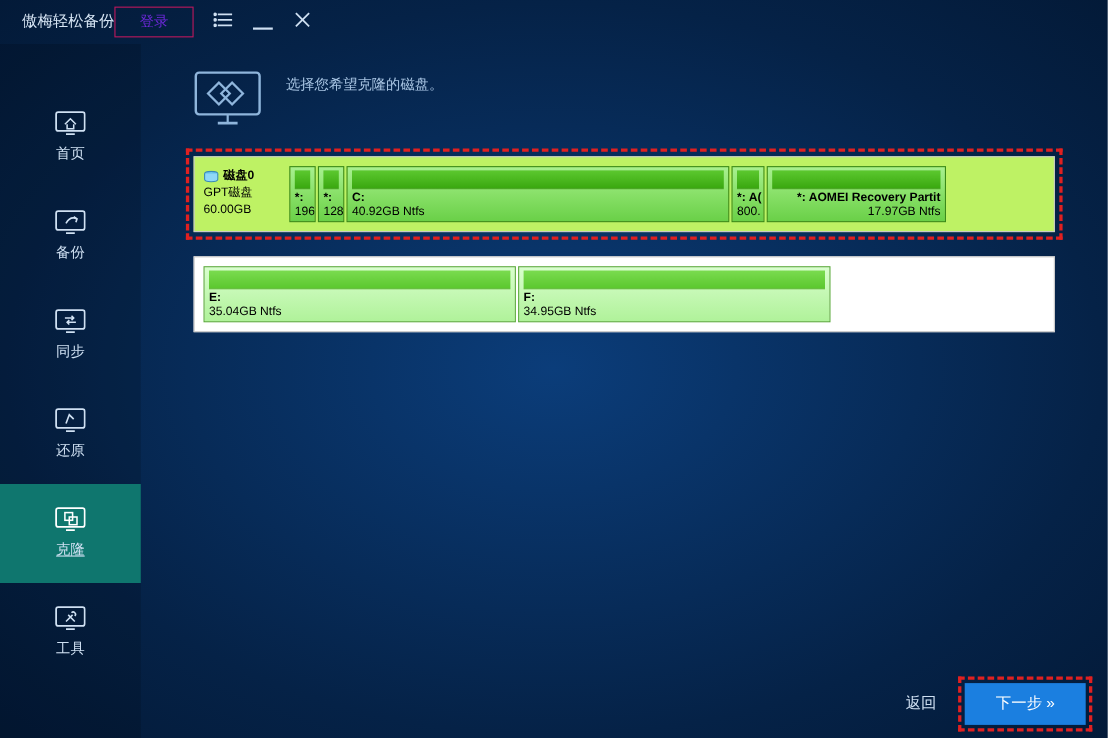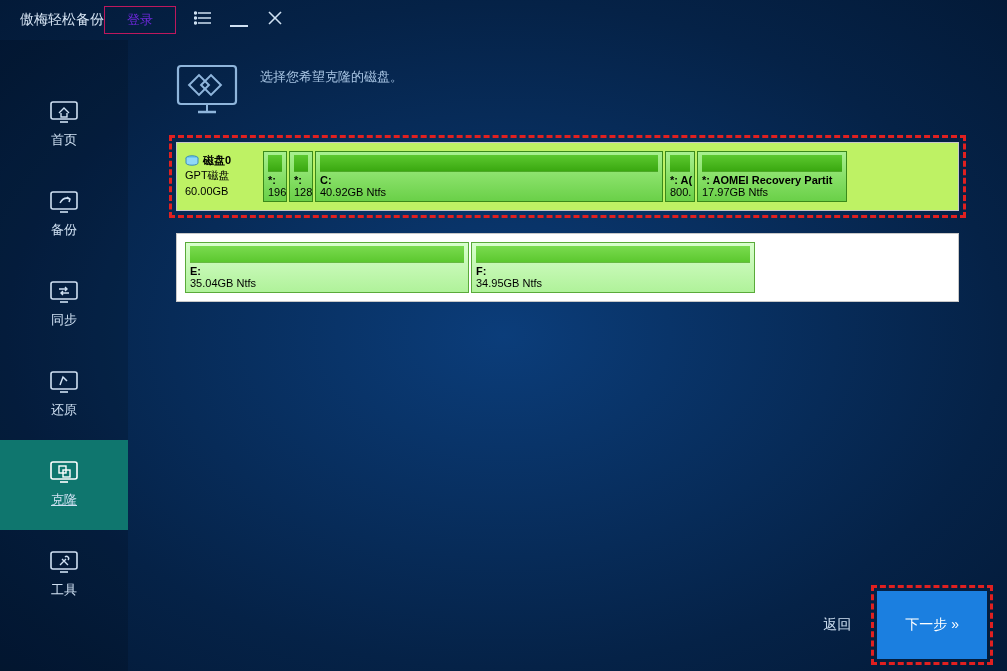--- a/index.html
+++ b/index.html
@@ -35,21 +35,21 @@
 .disk-icon { width: 14px; height: 12px; }
 .partition { border: 1px solid #5aaa3a; background: linear-gradient(to bottom, #d9ffce 0%, #c4f8b3 50%, #b0f29a 100%); font-size: 11px; padding: 3px 4px; overflow: hidden; white-space: nowrap; }
 .disk-card.selected .partition { border: 1px solid #3a8a1a; background: linear-gradient(to bottom, #a8f090 0%, #88e068 50%, #6ad048 100%); }
 .part-label { font-weight: bold; display: block; }
 .part-bar { height: 17px; margin-bottom: 2px; background: linear-gradient(to bottom, #7adb4f, #5cc82f); border-bottom:1px solid rgba(0,0,0,0.15); }
 .disk-card.selected .part-bar { background: linear-gradient(to bottom, #5cc82f, #3aa810); }
 
 .footer { position: absolute; bottom: 12px; right: 20px; display: flex; align-items: center; gap: 12px; }
 .back-link { color: #cfe0f2; font-size: 14px; cursor: pointer; padding: 8px 14px; }
 .next-btn-wrap { outline: 3px dashed #e02020; outline-offset: 3px; }
-.next-btn { background: #1b7fe0; color: #fff; border: none; padding: 25px 28px; font-size: 14px; cursor: pointer; }
+.next-btn { background: #1b7fe0; color: #fff; border: none; padding: 10px 28px; font-size: 14px; cursor: pointer; }
 </style>
 </head>
 <body>
 
 <div class="titlebar">
   <div class="app-title">傲梅轻松备份</div>
   <div class="titlebar-right">
     <button class="login-btn">登录</button>
     <span class="tb-icon">
       <svg viewBox="0 0 18 14" width="18" height="14">
@@ -155,21 +155,21 @@
                 </svg>
                 <span>磁盘0</span>
               </div>
               <div>GPT磁盘</div>
               <div>60.00GB</div>
             </div>
             <div class="partition" style="width: 24px;"><div class="part-bar"></div><span class="part-label">*:</span><span>196.</span></div>
             <div class="partition" style="width: 24px;"><div class="part-bar"></div><span class="part-label">*:</span><span>128.</span></div>
             <div class="partition" style="width: 348px;"><div class="part-bar"></div><span class="part-label">C:</span><span>40.92GB Ntfs</span></div>
             <div class="partition" style="width: 30px;"><div class="part-bar"></div><span class="part-label">*: A(</span><span>800.</span></div>
-            <div class="partition" style="width: 150px;"><div class="part-bar"></div><span class="part-label">*: AOMEI Recovery Partit</span><span>17.97GB Ntfs</span></div>
+            <div class="partition" style="width: 163px; text-align: right;"><div class="part-bar"></div><span class="part-label">*: AOMEI Recovery Partit</span><span>17.97GB Ntfs</span></div>
           </div>
         </div>
         <div class="disk-card">
           <div class="disk-row">
             <div class="partition" style="width: 284px;"><div class="part-bar"></div><span class="part-label">E:</span><span>35.04GB Ntfs</span></div>
             <div class="partition" style="width: 284px;"><div class="part-bar"></div><span class="part-label">F:</span><span>34.95GB Ntfs</span></div>
           </div>
         </div>
       </div>
 

